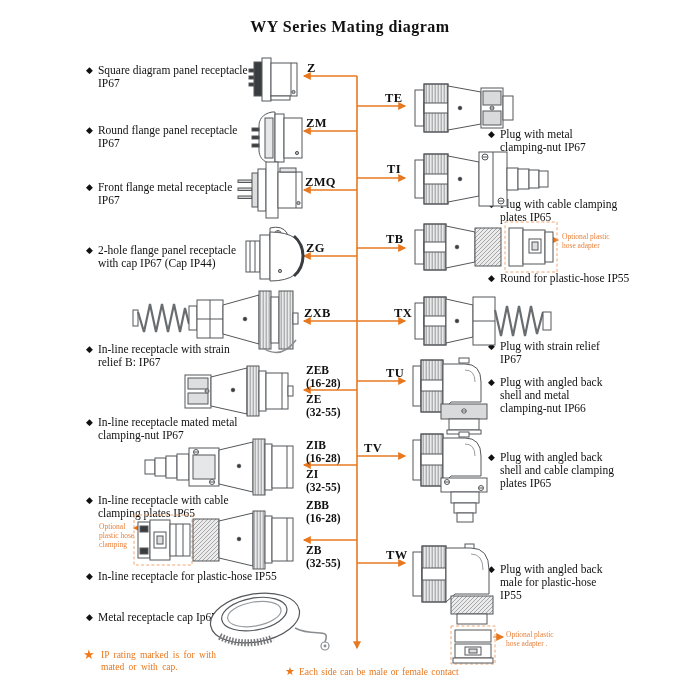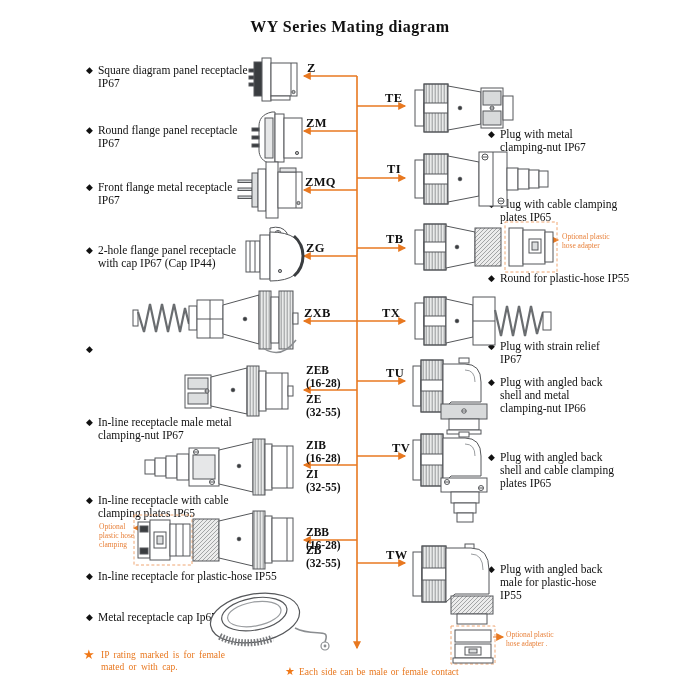--- a/index.html
+++ b/index.html
@@ -81,59 +81,60 @@
 
   <div class="lbl2" style="left:306px;top:439px">
     <div>ZIB</div>
       <div>(16-28)</div>
     </div>
   <div class="lbl2" style="left:306px;top:468px">
     <div>ZI</div>
       <div>(32-55)</div>
     </div>
 
-  <div class="lbl2" style="left:306px;top:526px">
+  <div class="lbl2" style="left:306px;top:499px">
     <div>ZBB</div>
       <div>(16-28)</div>
     </div>
   <div class="lbl2" style="left:306px;top:544px">
     <div>ZB</div>
       <div>(32-55)</div>
     </div>
 
   <div class="lbl" style="left:385px;top:92px">TE</div>
   <div class="lbl" style="left:387px;top:163px">TI</div>
   <div class="lbl" style="left:386px;top:233px">TB</div>
-  <div class="lbl" style="left:382px;top:307px">TX</div>
+  <div class="lbl" style="left:394px;top:307px">TX</div>
   <div class="lbl" style="left:386px;top:367px">TU</div>
-  <div class="lbl" style="left:392px;top:442px">TV</div>
+  <div class="lbl" style="left:364px;top:442px">TV</div>
   <div class="lbl" style="left:386px;top:549px">TW</div>
 
   <div class="item" style="left:86px;top:64px;width:185px">
     <span class="blt">◆</span>
     <div><span>Square diagram panel receptacle</span><br><b>IP67</b></div>
   </div>
   <div class="item" style="left:86px;top:124px;width:185px">
     <span class="blt">◆</span>
     <div><span>Round flange panel receptacle</span><br><b>IP67</b></div>
   </div>
   <div class="item" style="left:86px;top:181px;width:185px">
     <span class="blt">◆</span>
     <div><span>Front flange metal receptacle</span><br><b>IP67</b></div>
   </div>
   <div class="item" style="left:86px;top:244px;width:190px">
     <span class="blt">◆</span>
     <div><span>2-hole flange panel receptacle</span><br><span>with cap </span><b>IP67 (Cap IP44)</b></div>
   </div>
   <div class="item" style="left:86px;top:343px;width:185px">
     <span class="blt">◆</span>
+    <div><span>In-line receptacle with strain</span><br><span>relief  B: </span><b>IP67</b></div>
   </div>
   <div class="item" style="left:86px;top:416px;width:185px">
     <span class="blt">◆</span>
-    <div><span>In-line receptacle male metal</span><br><span>clamping-nut  </span><b>IP67</b></div>
+    <div><span>In-line receptacle mated metal</span><br><span>clamping-nut  </span><b>IP67</b></div>
   </div>
   <div class="item" style="left:86px;top:494px;width:185px">
     <span class="blt">◆</span>
     <div><span>In-line receptacle with cable</span><br><span>clamping plates </span><b>IP65</b></div>
   </div>
   <div class="item" style="left:86px;top:570px;width:240px">
     <span class="blt">◆</span>
     <div><span>In-line receptacle for plastic-hose </span><b>IP55</b></div>
   </div>
   <div class="item" style="left:86px;top:611px;width:200px">
@@ -179,21 +180,21 @@
     <div>Optional plastic</div>
     <div>hose adapter</div>
   </div>
   <div class="note" style="left:506px;top:630px;width:62px">
     <div>Optional plastic</div>
     <div>hose adapter .</div>
   </div>
 
   <span class="star" style="left:83px;top:647px;font-size:13px">★</span>
   <div class="foot" style="left:101px;top:650px;width:150px">
-    <span>IP rating marked is for female</span><br><span>mated or with cap.</span>
+    <span>IP rating marked is for with</span><br><span>mated or with cap.</span>
   </div>
   <span class="star" style="left:285px;top:665px;font-size:11px">★</span>
   <div class="foot" style="left:299px;top:667px;width:260px;word-spacing:1px">
     <span>Each side can be male or female contact</span>
   </div>
 
   <svg style="left:246px;top:54px" width="58" height="52" viewBox="0 0 58 52">
     <g class="draw" fill="#fff" stroke-width="1">
       <rect x="3" y="15" width="5" height="3" fill="#3a3d40"></rect>
         <rect x="3" y="22" width="5" height="3" fill="#3a3d40"></rect>

